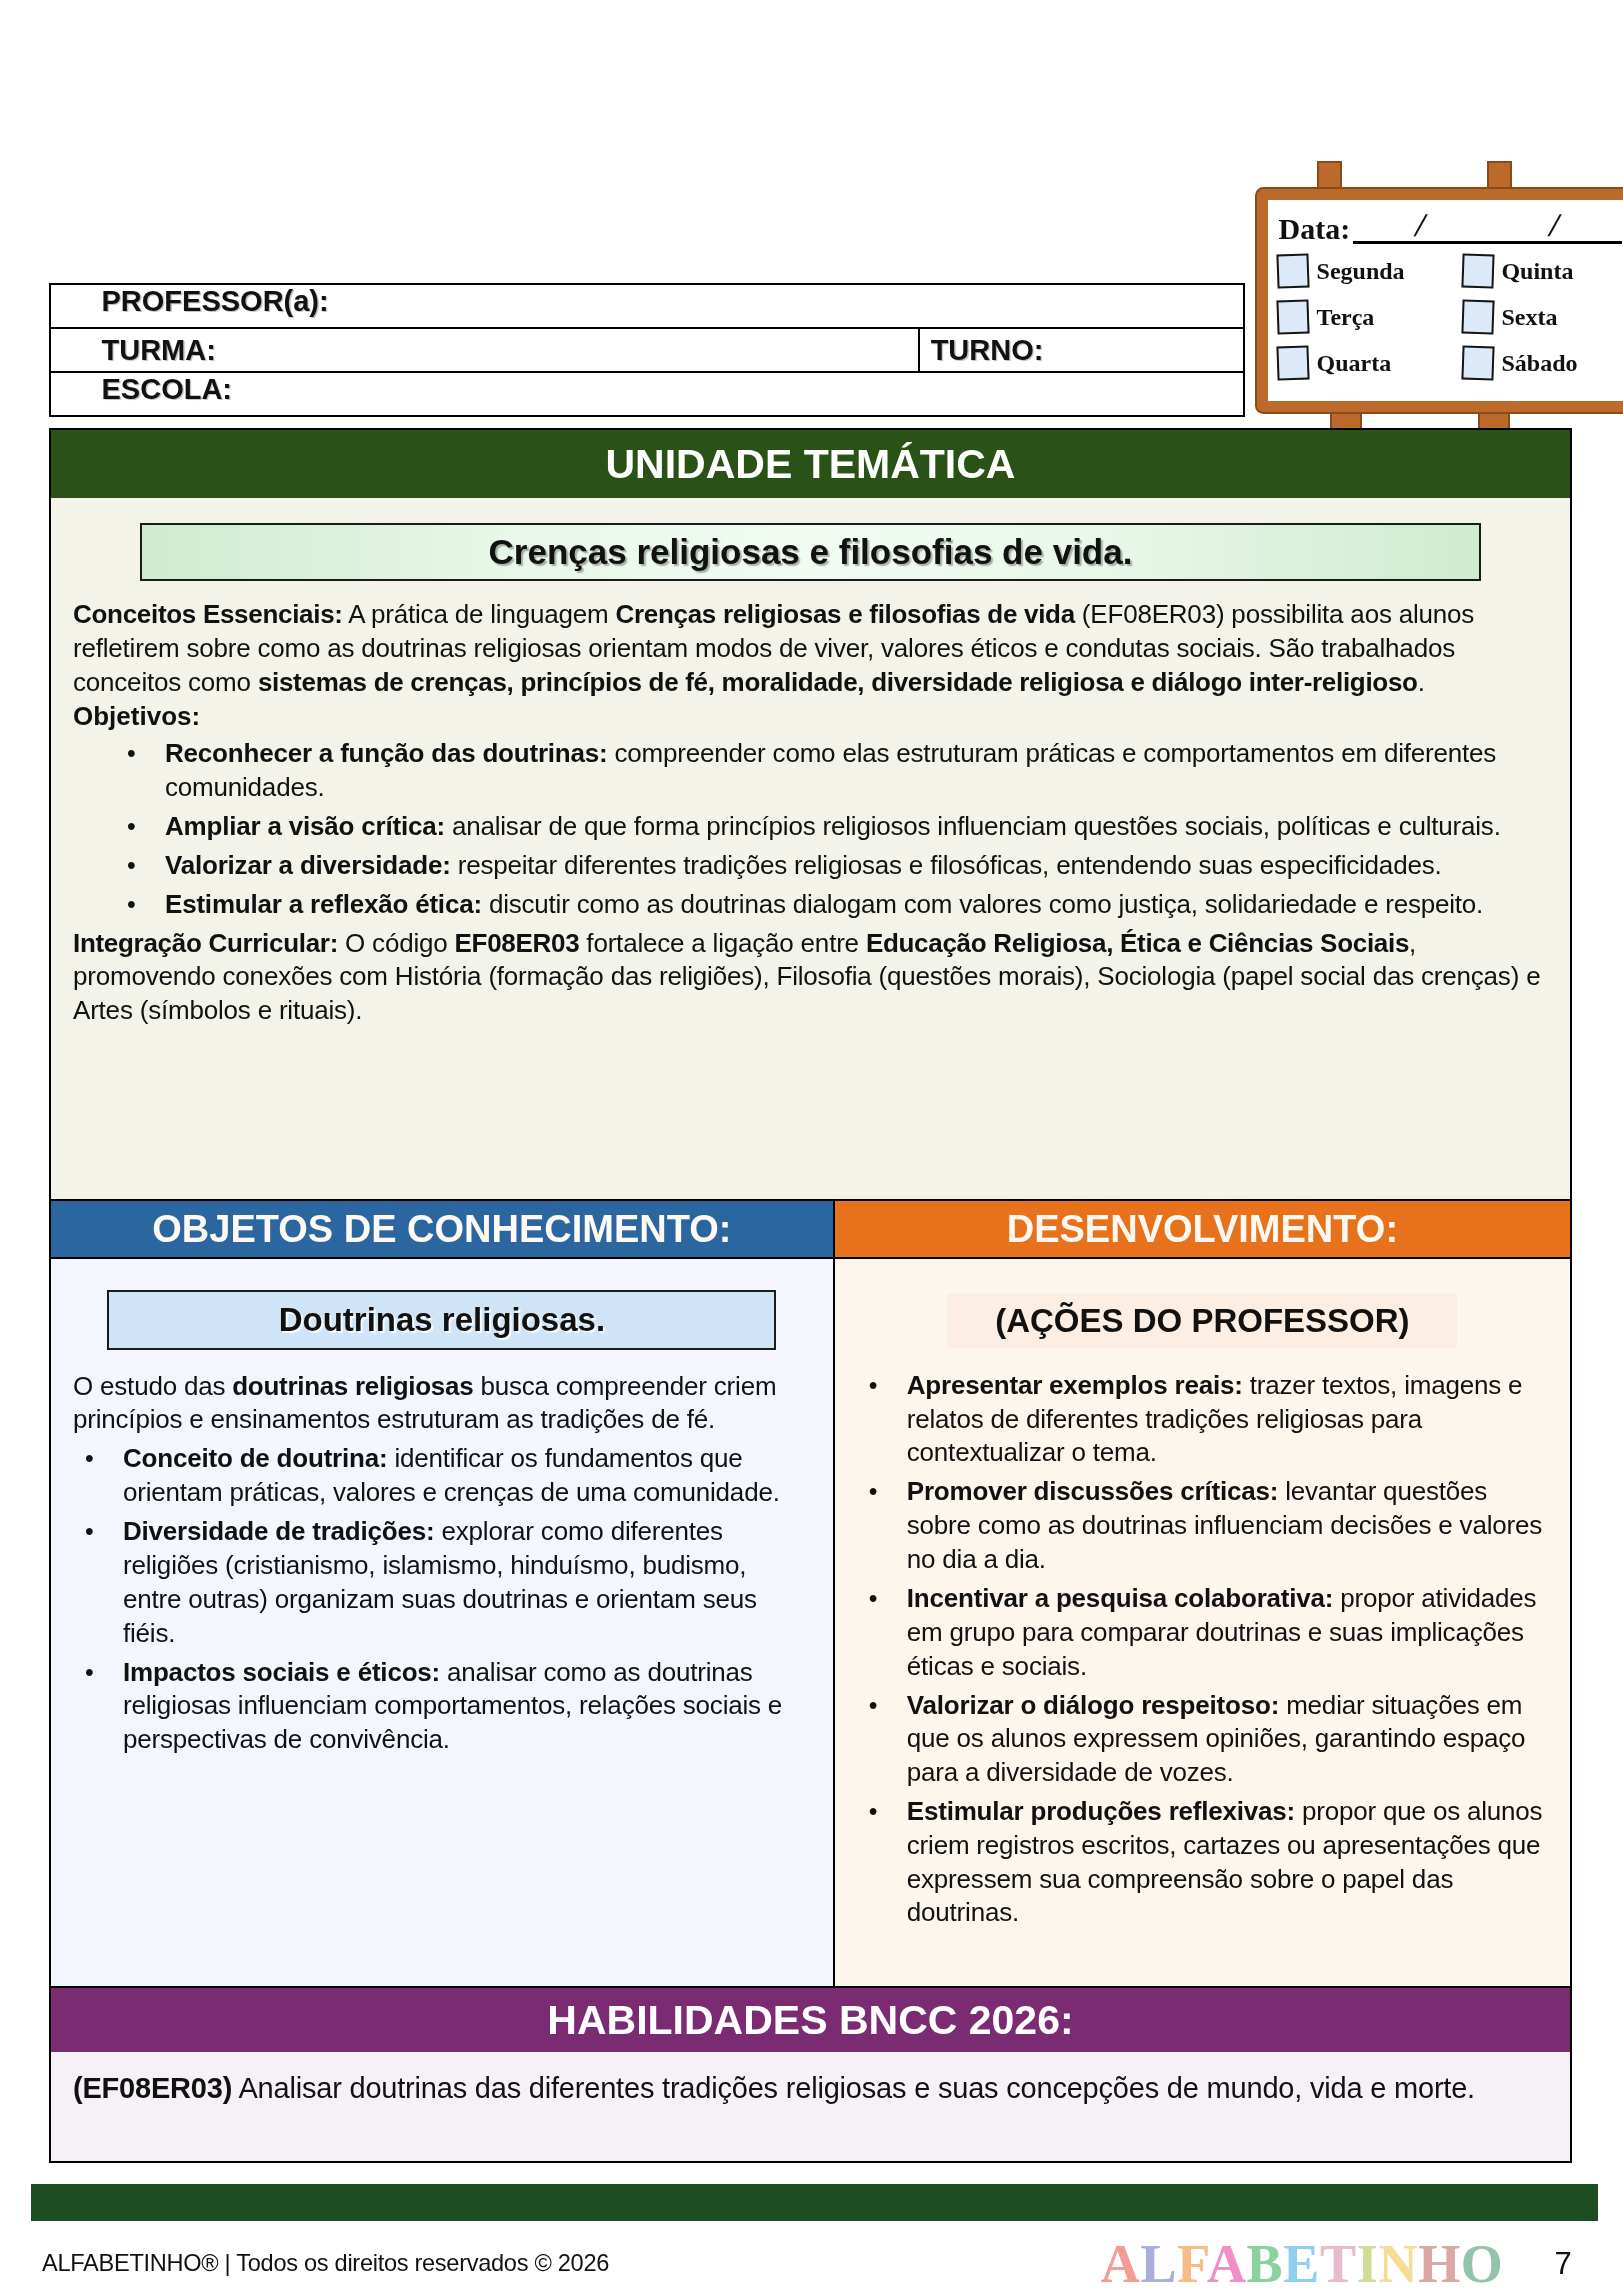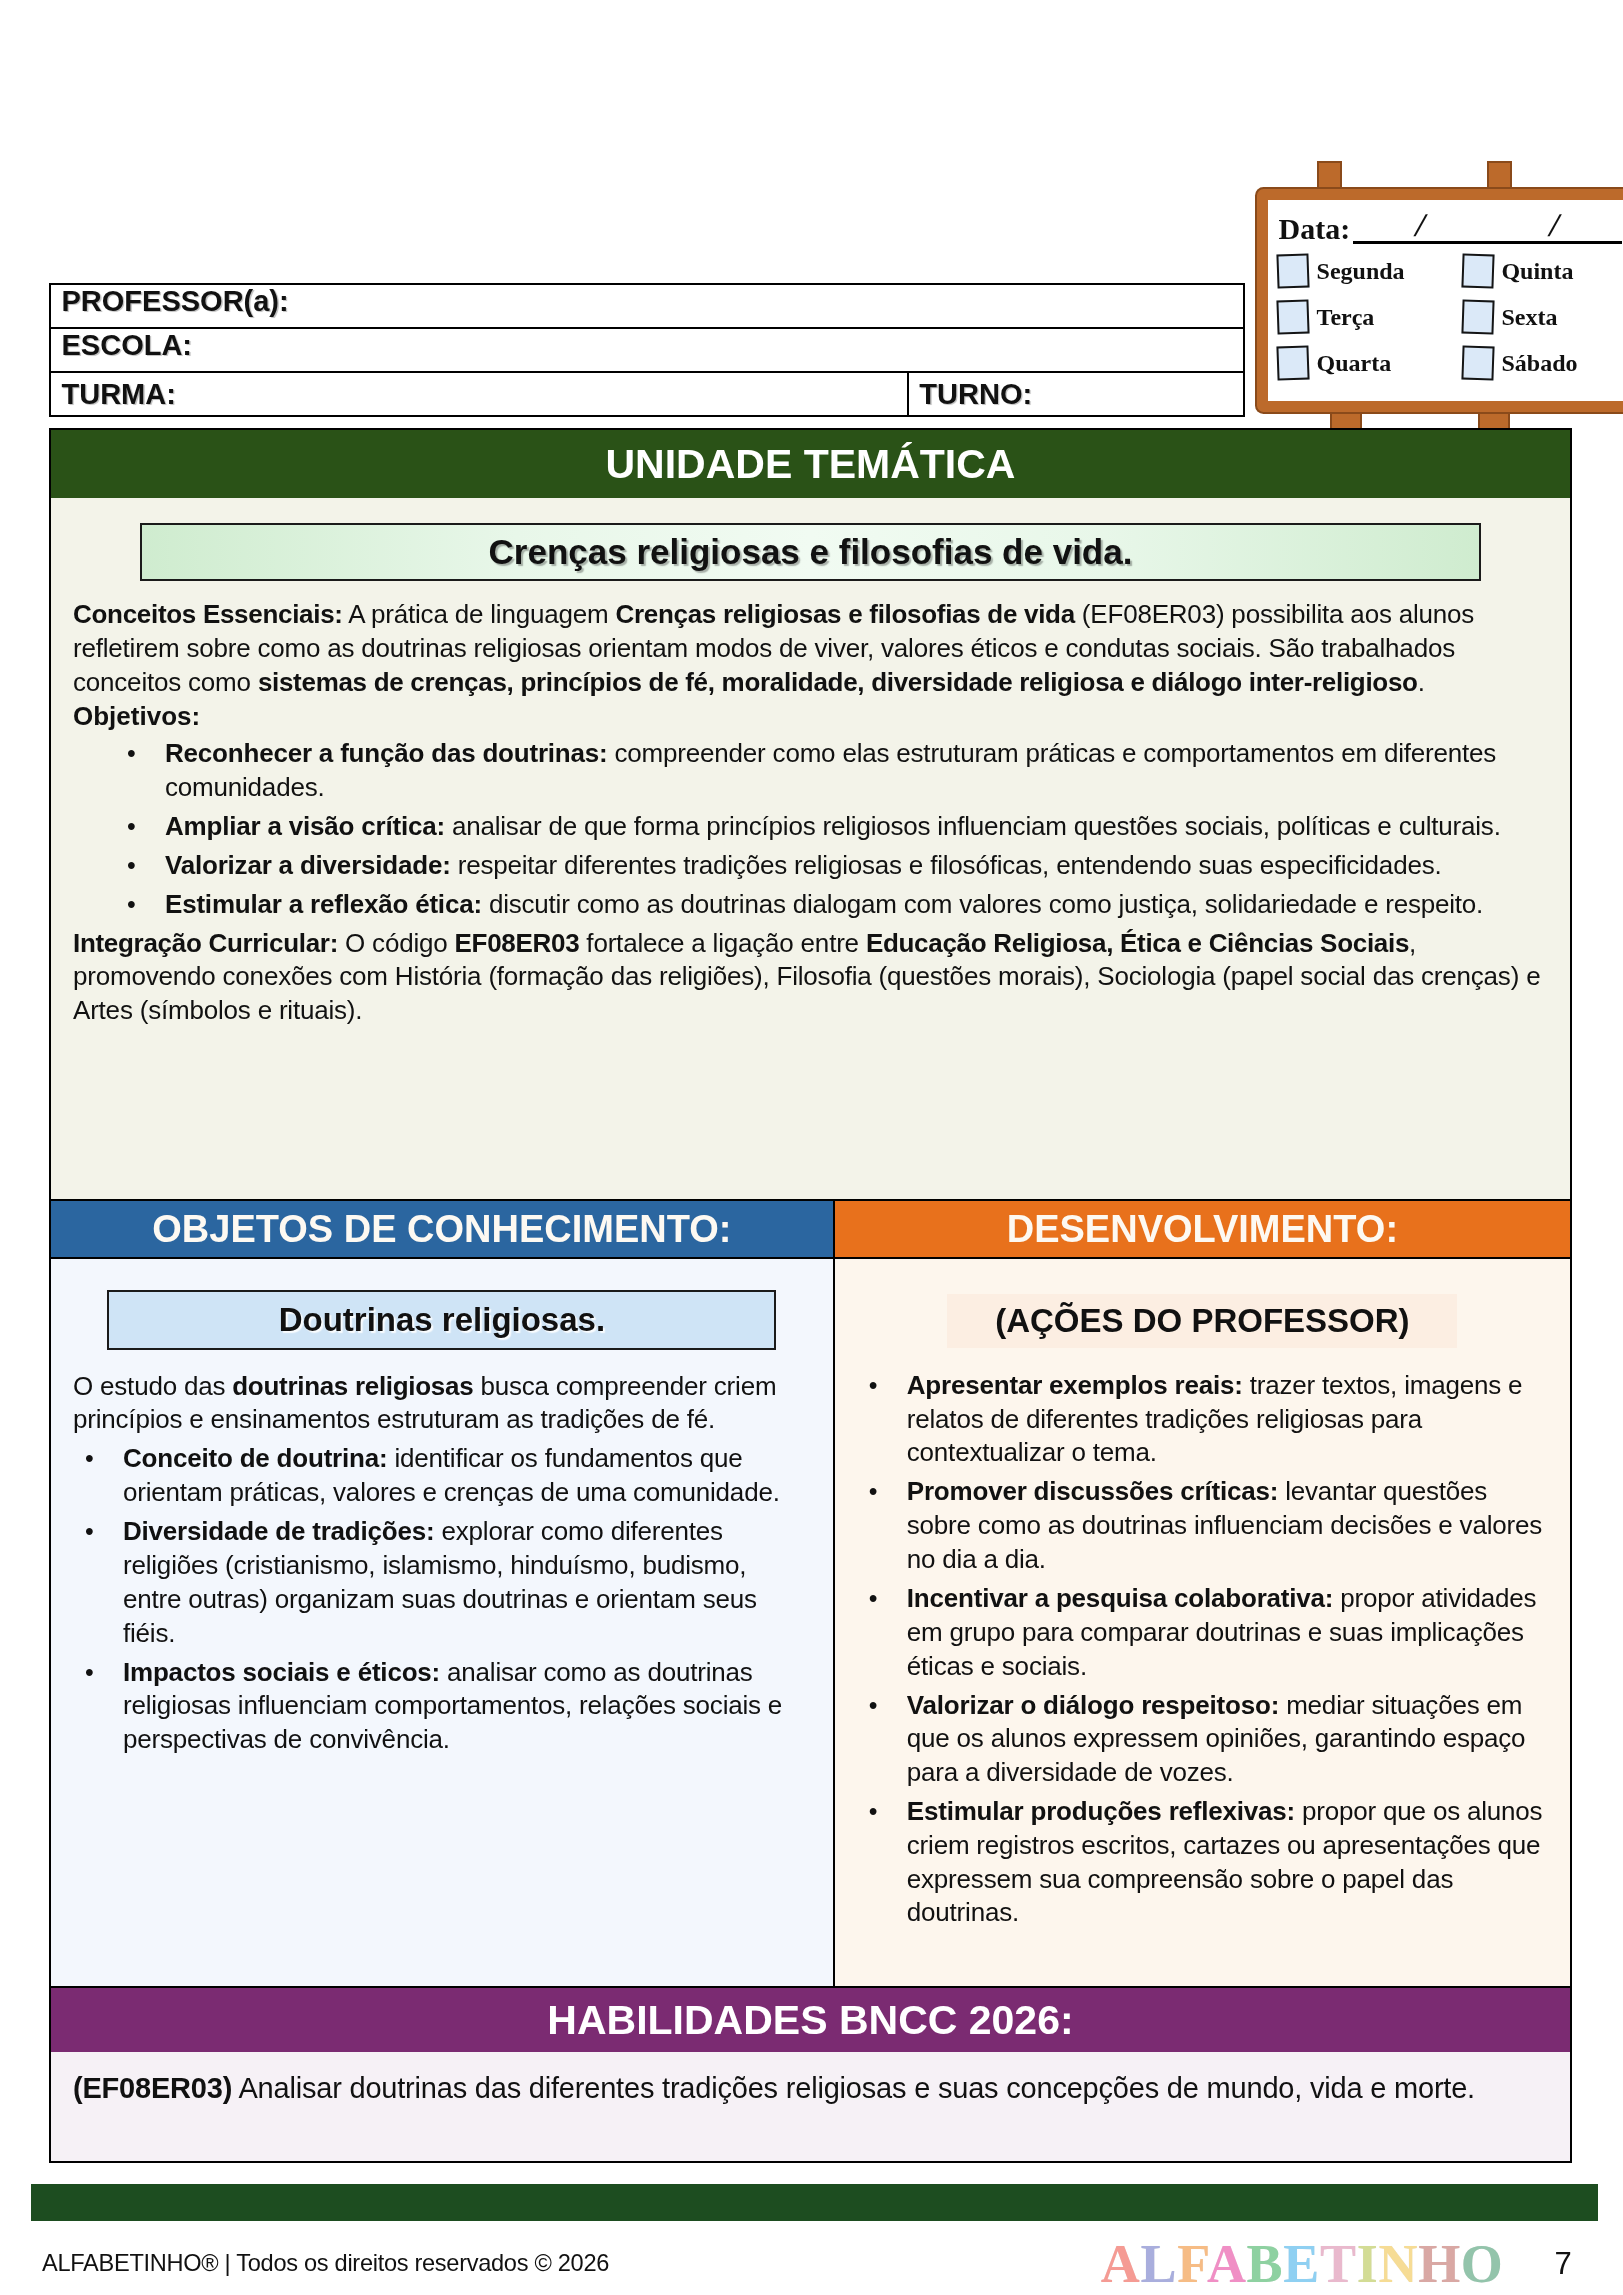--- a/index.html
+++ b/index.html
@@ -14,21 +14,21 @@
     text-shadow:2.6px 3.3px 2px rgba(0,0,0,.38);white-space:nowrap;}
 
   .subject-banner{position:absolute;left:52px;top:175px;width:1058px;height:97px;
     background:var(--banner-green);border:2.6px dotted #4a4a4a;
     display:flex;align-items:center;justify-content:center;}
   .subject-banner h2{margin:0;font-size:52px;font-weight:bold;letter-spacing:-0.7px;
     text-shadow:2.6px 3.3px 1.3px rgba(0,0,0,.45);white-space:nowrap;}
 
   
   .form-table{position:absolute;left:49px;top:283px;width:1192px;border:2.6px solid #000;background:#fff;}
-  .form-row{display:flex;height:42px;border-bottom:2.6px solid #000;}
+  .form-row{display:flex;height:42px;border-bottom:2.6px solid #000;padding-left:40px;}
   .form-row:last-child{border-bottom:none;}
   .form-cell{display:flex;align-items:center;}
   .form-label{font-size:29px;font-weight:bold;padding-left:10.5px;white-space:nowrap;
     text-shadow:1.3px 1.3px 0.7px rgba(0,0,0,.25);}
   .fill{flex:1;height:100%;}
   .cell-turma{width:71.8%;border-right:2.6px solid #000;}
   .cell-turno{flex:1;}
 
   
   .board{position:absolute;left:1257px;top:161px;width:388px;}
@@ -112,32 +112,32 @@
 <div class="page">
 
 
 
   <div class="form-table">
     <div class="form-row">
       <span class="form-label">PROFESSOR(a):</span>
       <span class="fill"></span>
     </div>
     <div class="form-row">
-      <span class="form-label">ESCOLA:</span>
-      <span class="fill"></span>
-    </div>
-    <div class="form-row">
       <span class="form-cell cell-turma">
         <span class="form-label">TURMA:</span>
         <span class="fill"></span>
       </span>
       <span class="form-cell cell-turno">
         <span class="form-label">TURNO:</span>
         <span class="fill"></span>
       </span>
+    </div>
+    <div class="form-row">
+      <span class="form-label">ESCOLA:</span>
+      <span class="fill"></span>
     </div>
   </div>
 
   <div class="board">
     <span class="post p1"></span>
     <span class="post p2"></span>
     <span class="leg l1"></span>
     <span class="leg l2"></span>
     <div class="board-frame">
       <div class="date-row">

